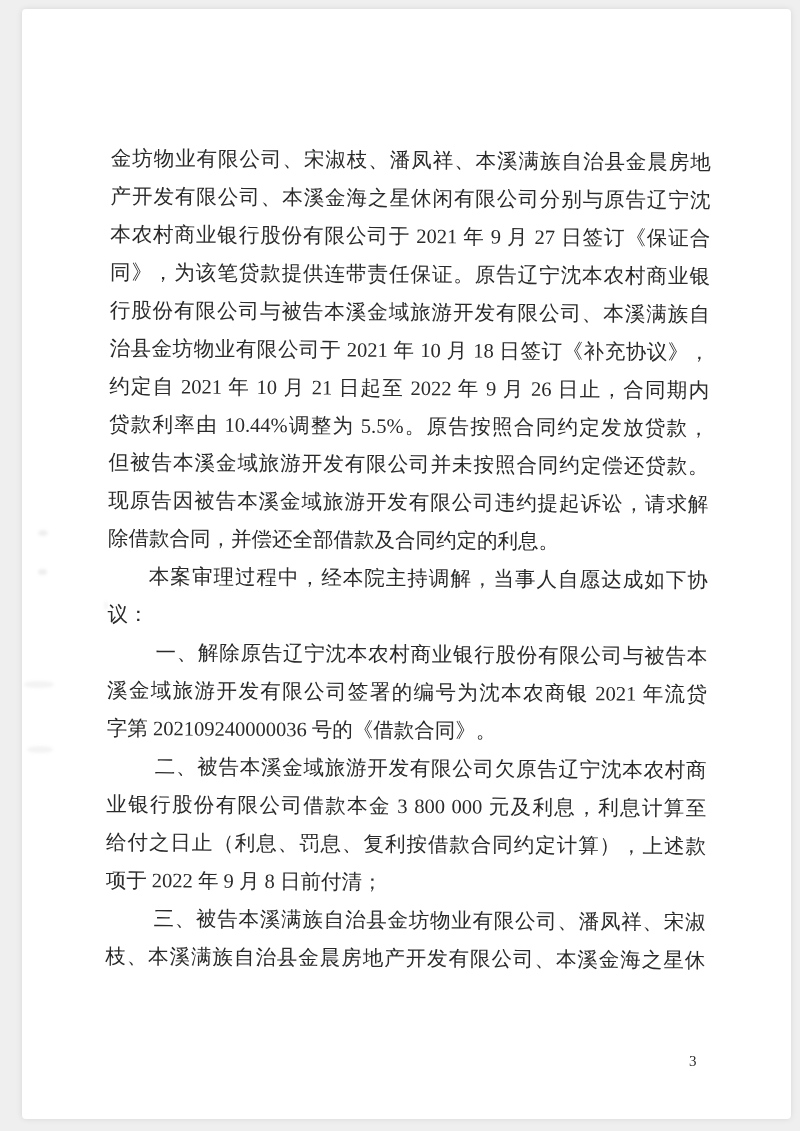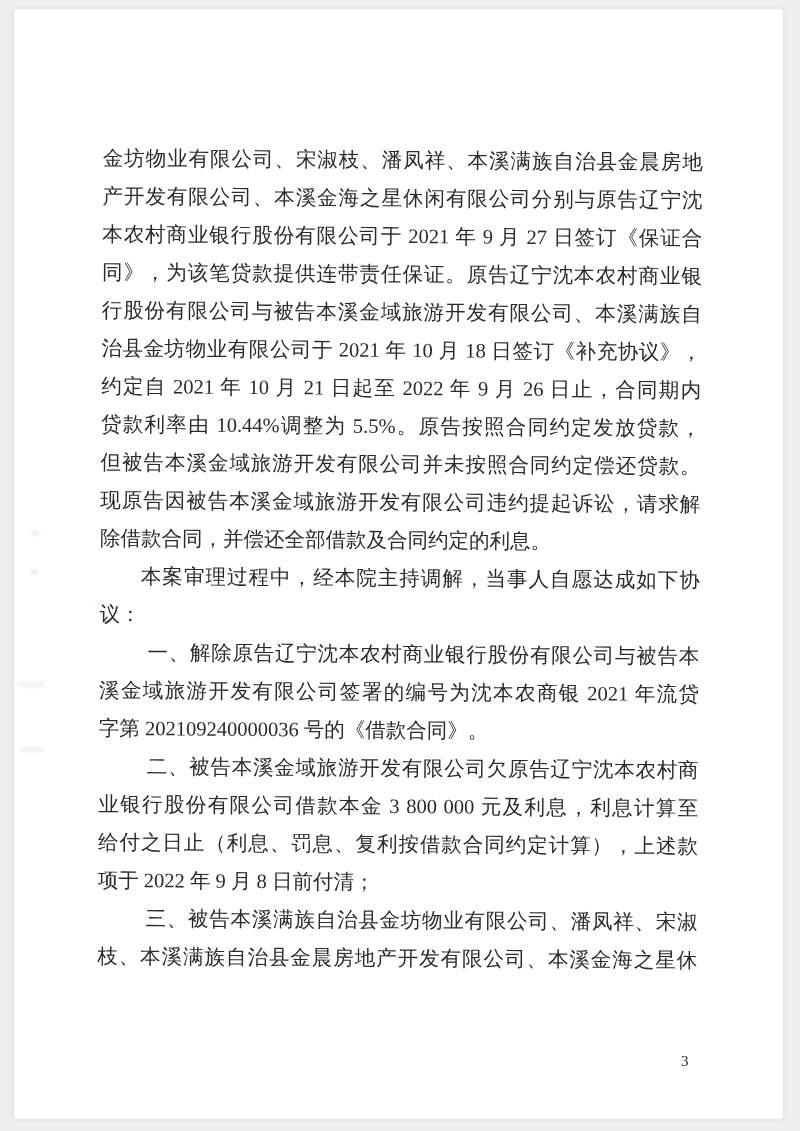--- a/index.html
+++ b/index.html
@@ -10,21 +10,21 @@
   }
   html,body{margin:0;padding:0;}
   body{
     width:800px;height:1131px;
     background:var(--bg);
     position:relative;
     overflow:hidden;
     font-family:"Liberation Serif","DejaVu Serif",serif;
   }
   .page{
-    position:absolute;left:14px;top:9px;
+    position:absolute;left:22px;top:9px;
     width:769px;height:1110px;
     background:var(--page);
     border-radius:4px;
     box-shadow:0 0 6px rgba(0,0,0,0.10);
   }
   .text-block{
     position:absolute;left:86px;top:132px;width:600px;
     transform:rotate(0.4deg);
     transform-origin:50% 50%;
     color:var(--ink);

